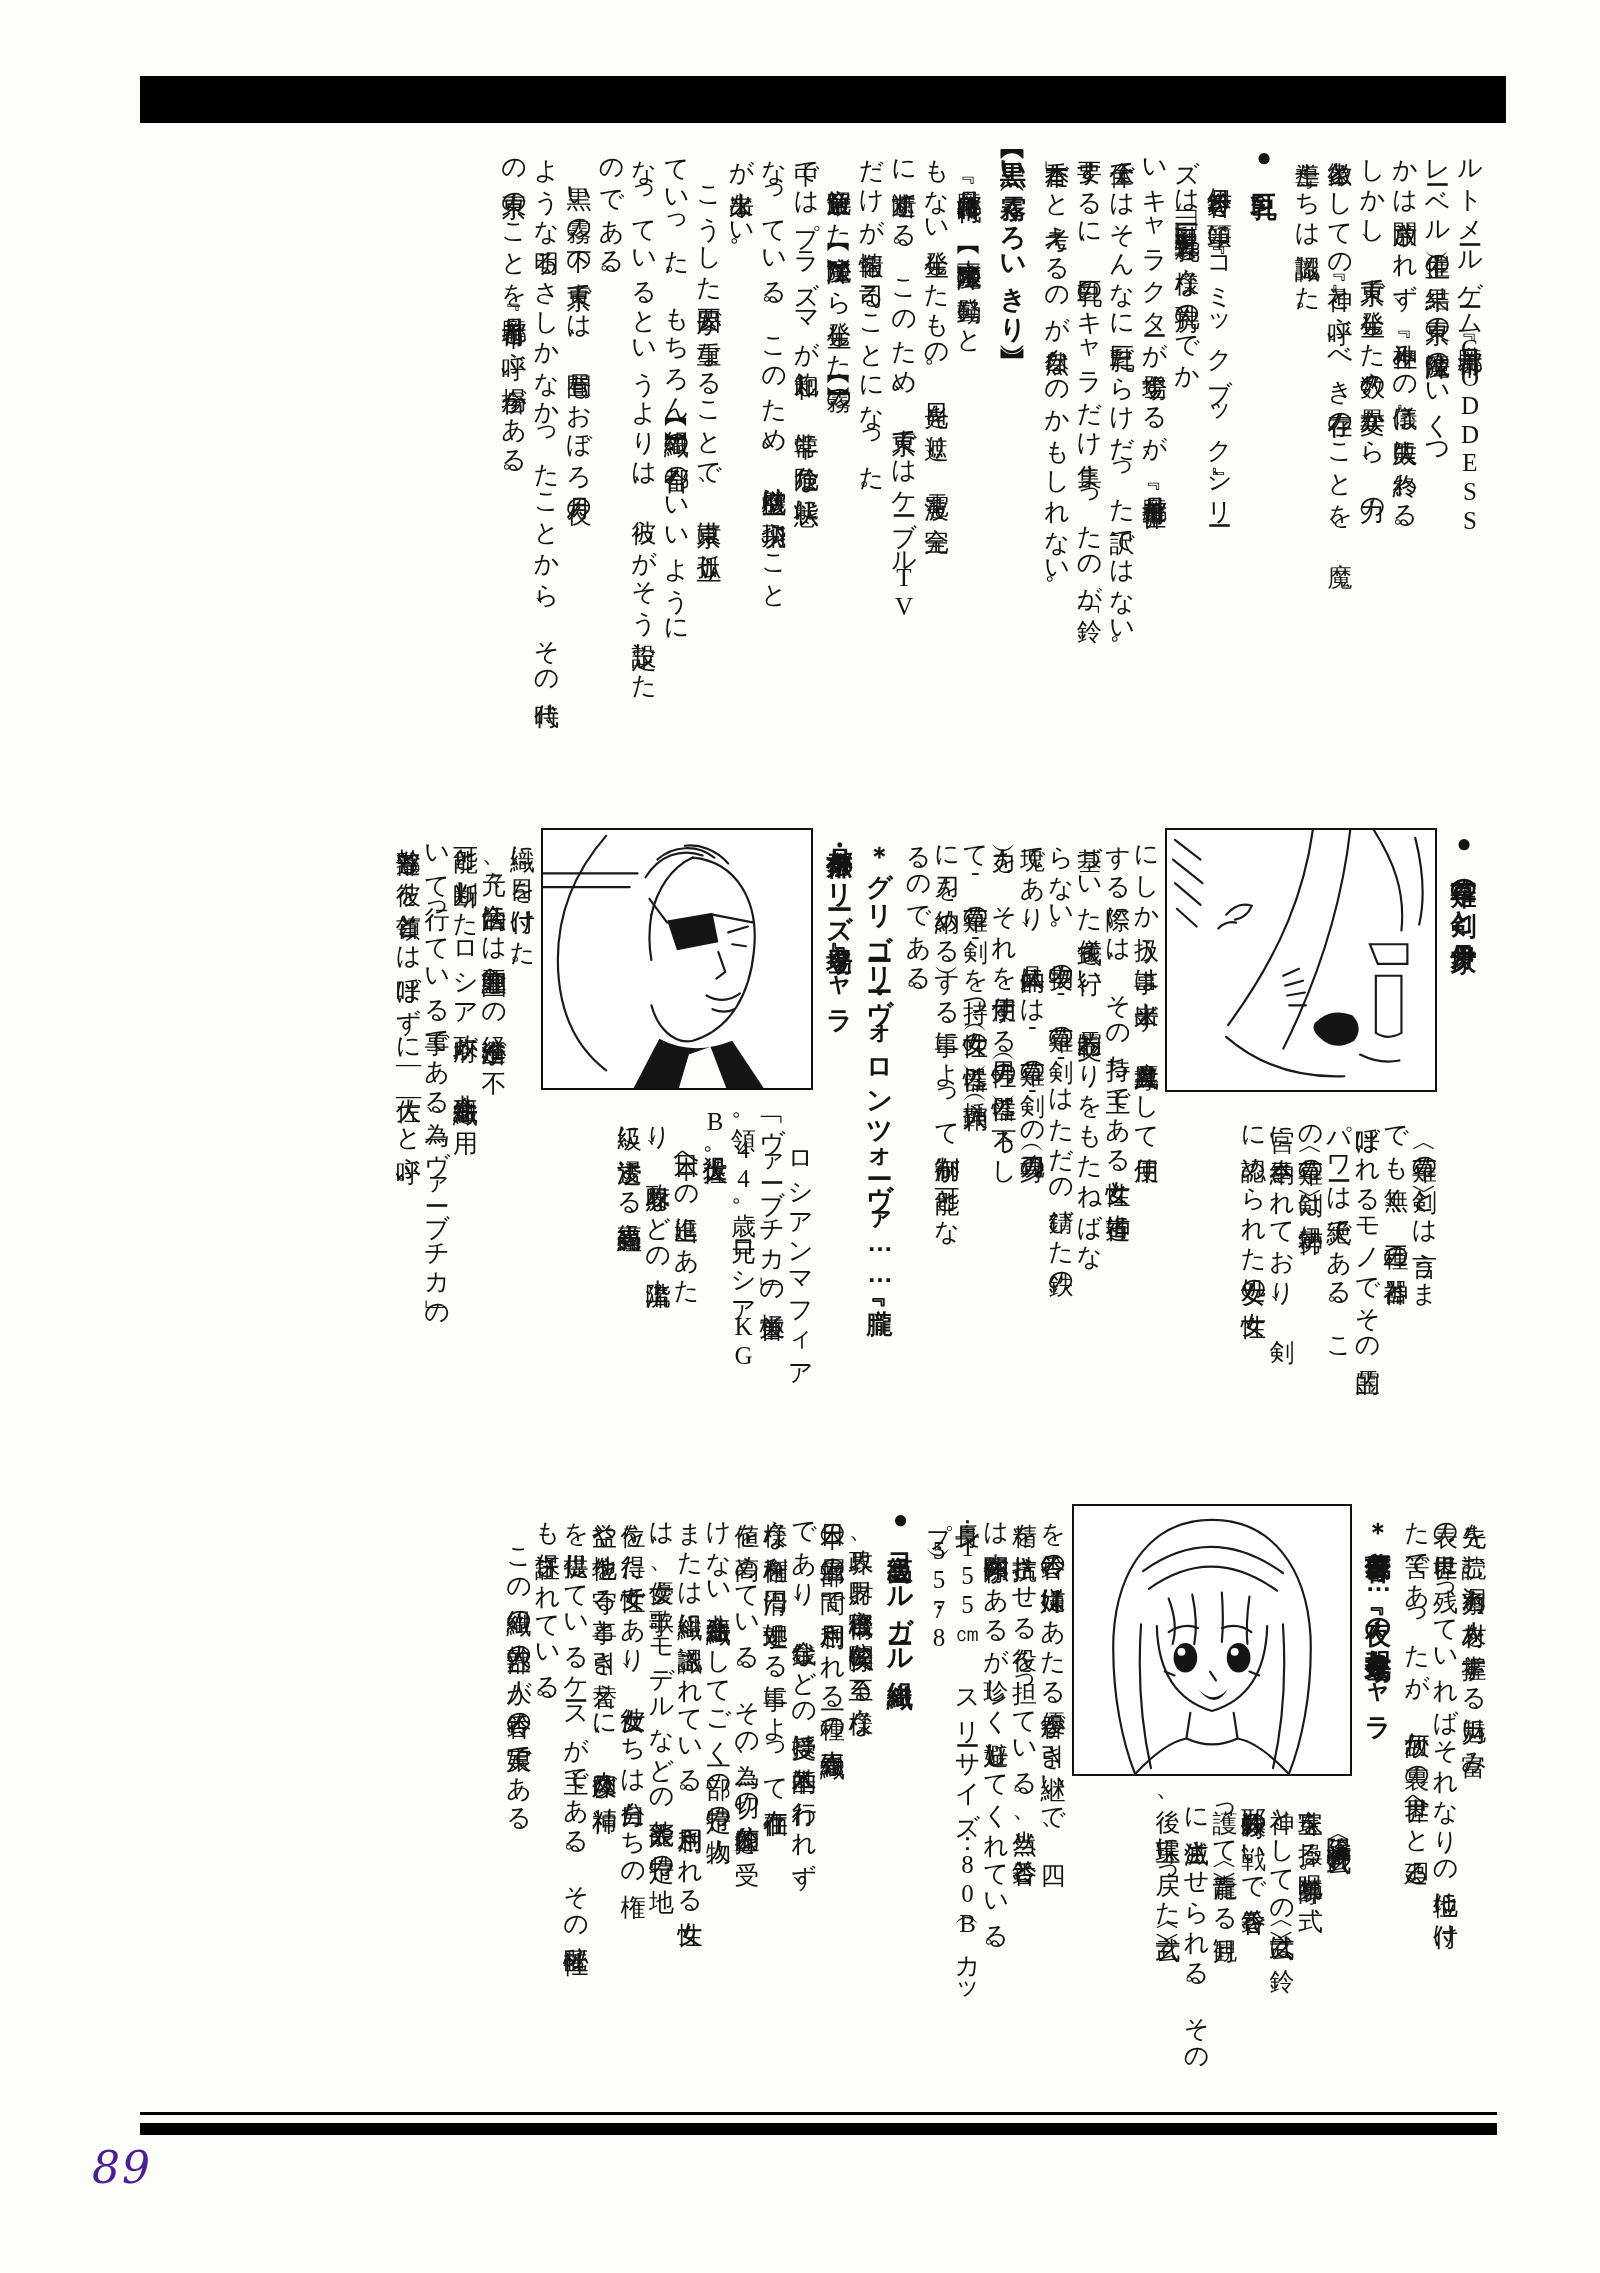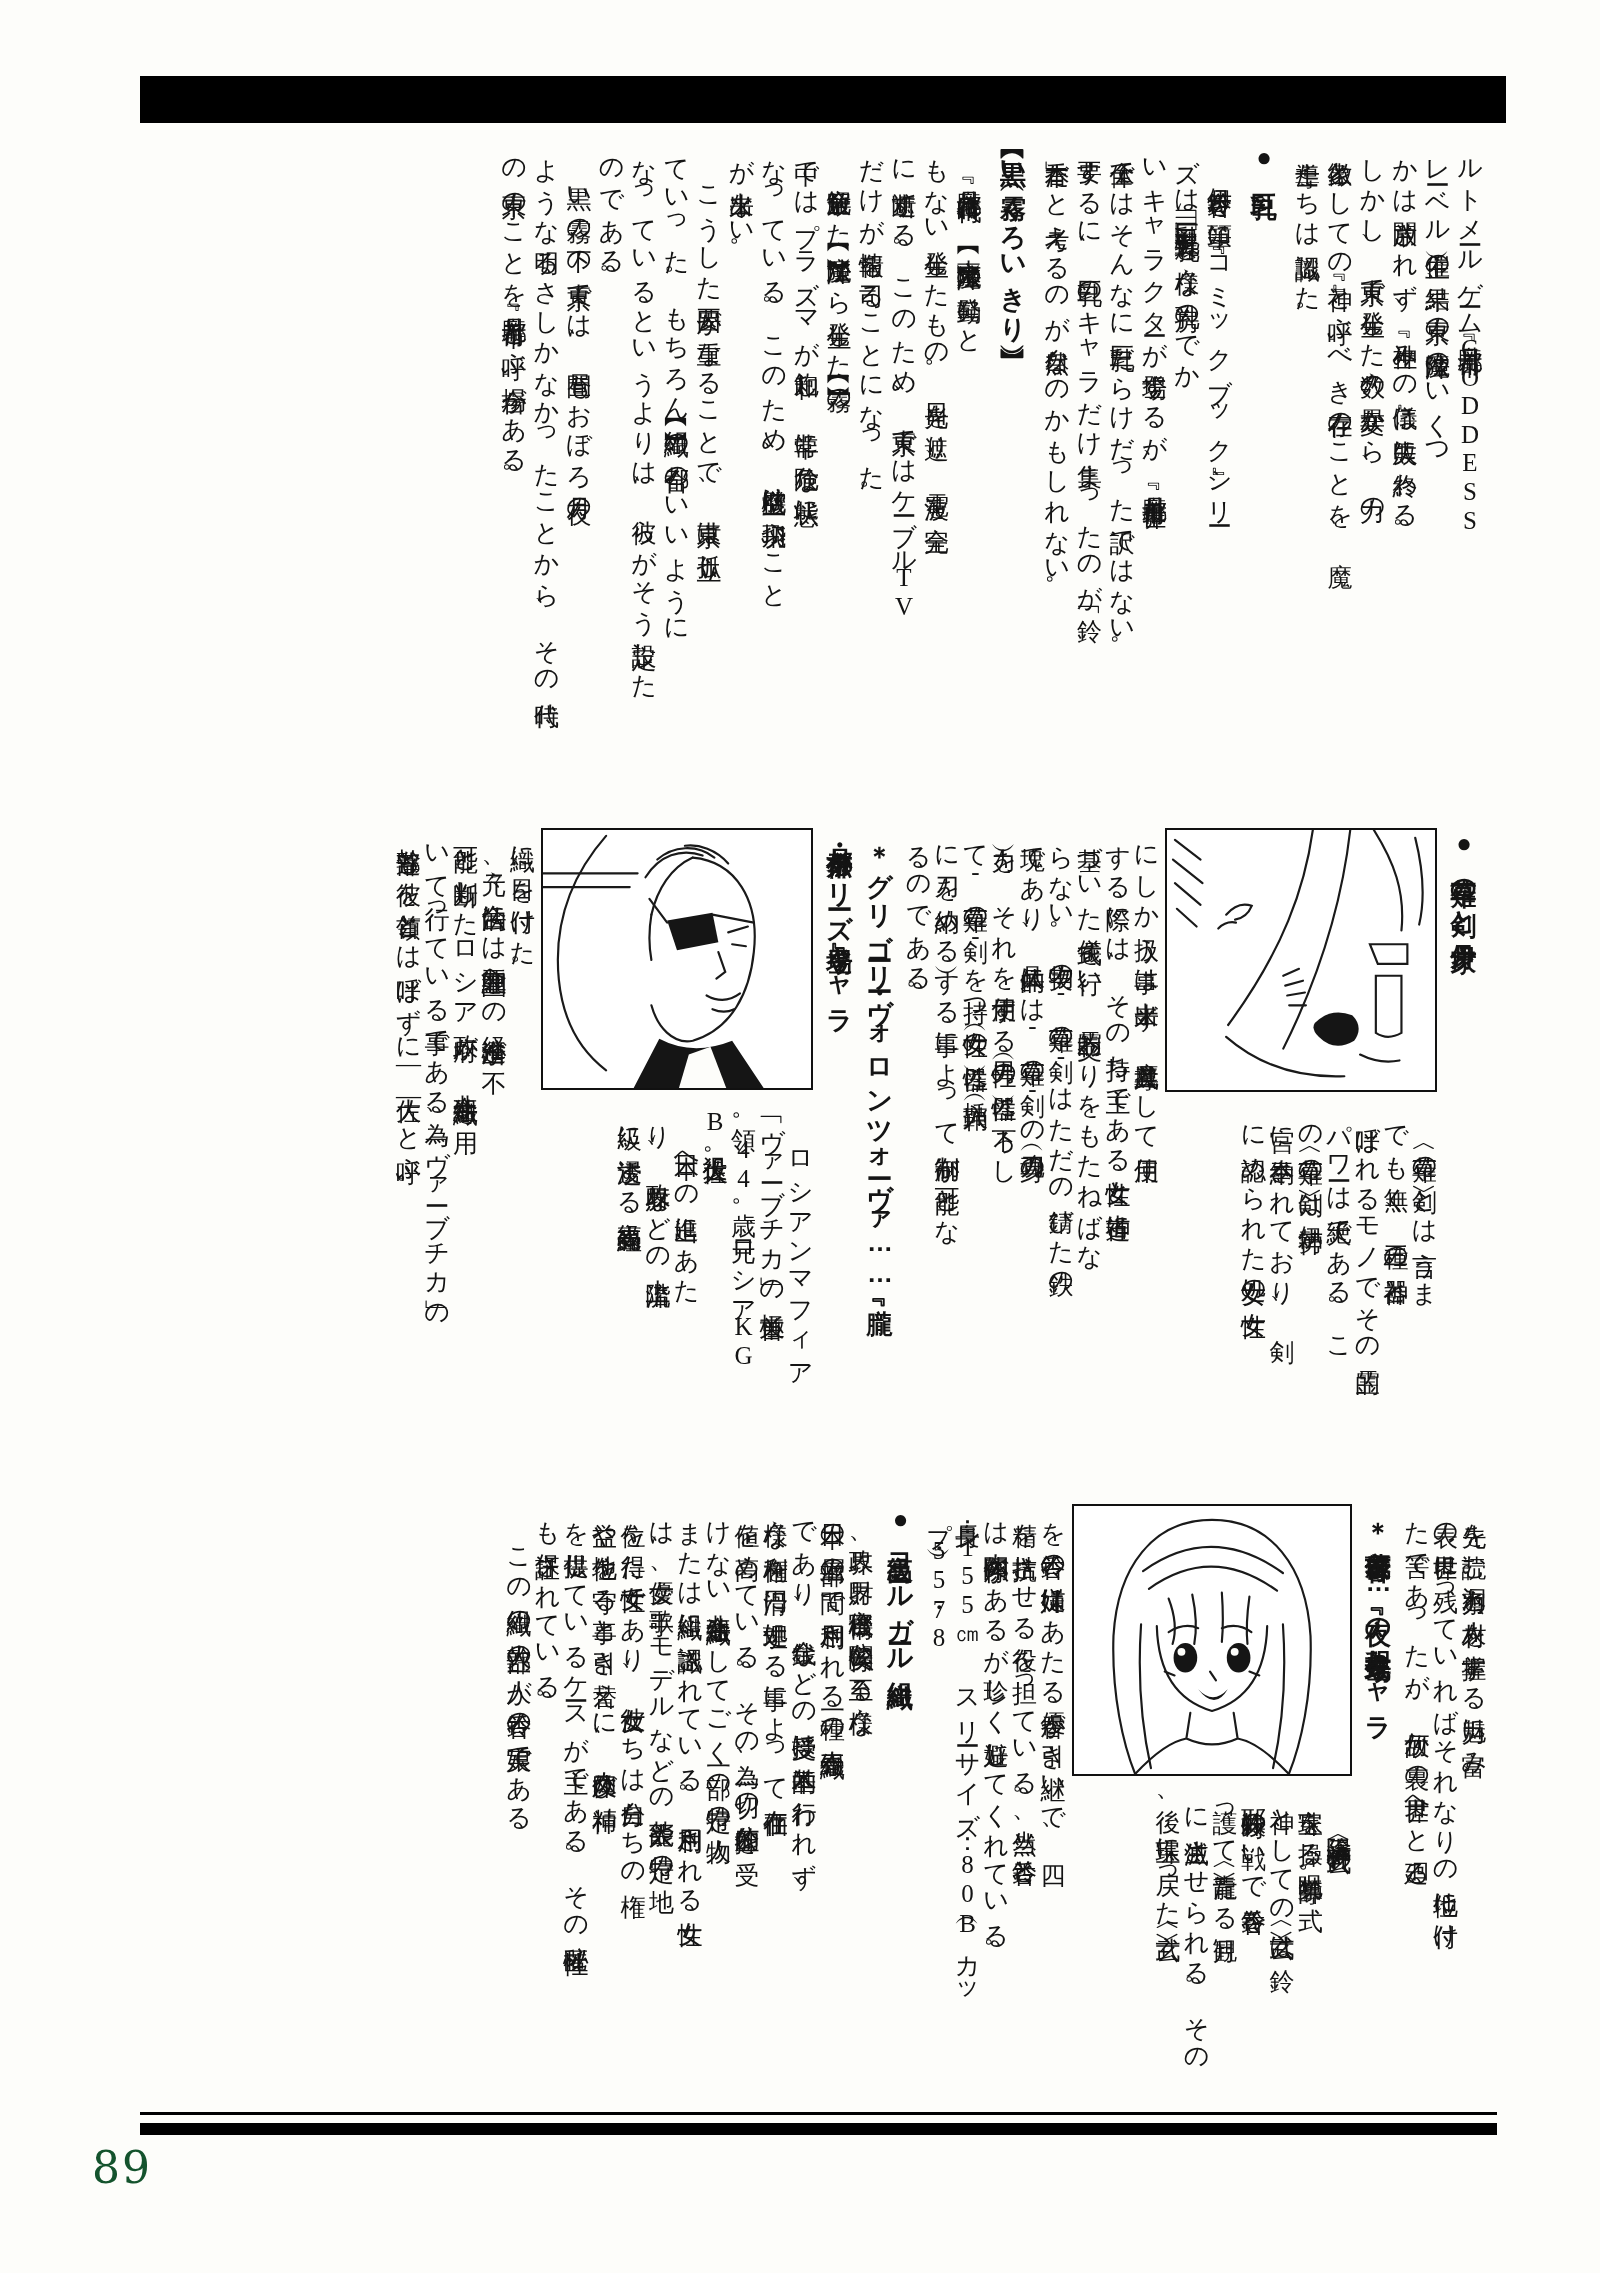--- a/index.html
+++ b/index.html
@@ -31,21 +31,21 @@
     margin:0 6px;
   }
   .illus {
     position:absolute; top:0; right:0;
     background:#fff; border:2.5px solid #111; box-sizing:border-box;
   }
   .illus svg { display:block; width:100%; height:100%; }
   .pagenum {
     position:absolute; left:92px; top:2142px;
     font-family:"DejaVu Serif","Liberation Serif",serif;
-    font-size:44px; letter-spacing:2px; color:#14532d;
+    font-style:italic; font-size:44px; letter-spacing:2px; color:#4c1d95;
   }
   .ln { stroke:#1a1a1a; stroke-width:2.2; fill:none; stroke-linecap:round; }
   .fill { fill:#151515; stroke:none; }
 </style>
 </head>
 <body>
 
 <div class="page">
 
   <div class="bar" style="left:140px; top:76px; width:1366px; height:47px;"></div>

